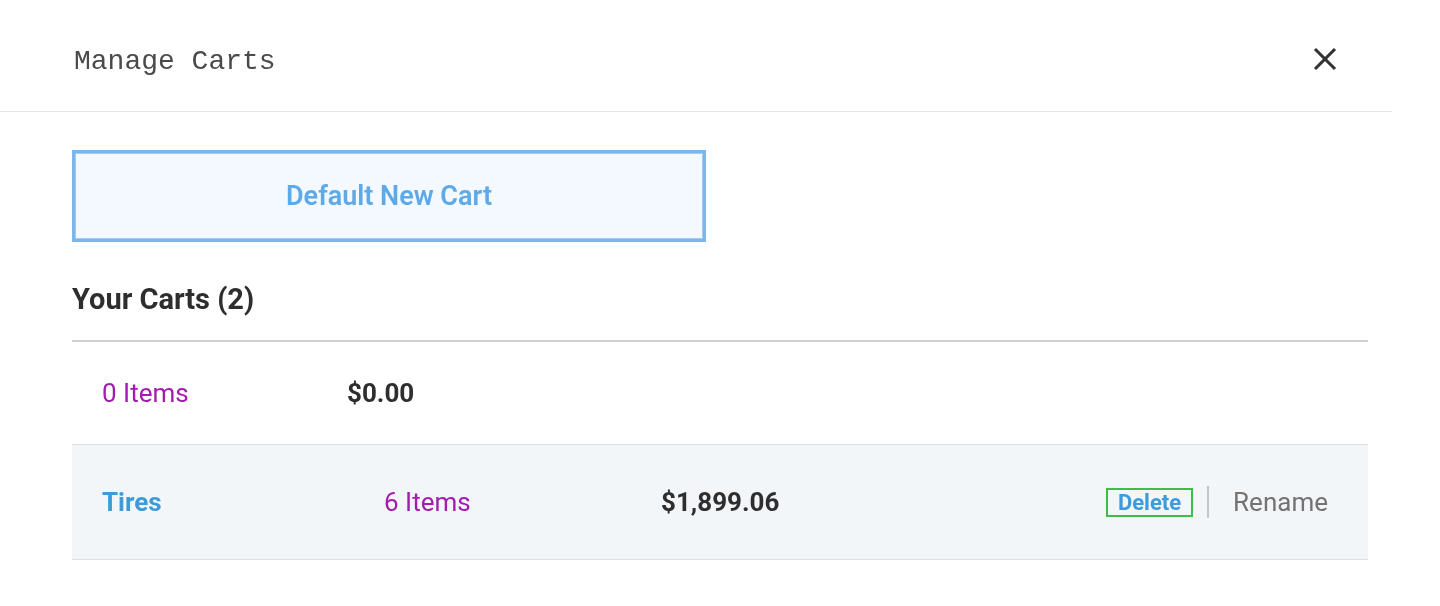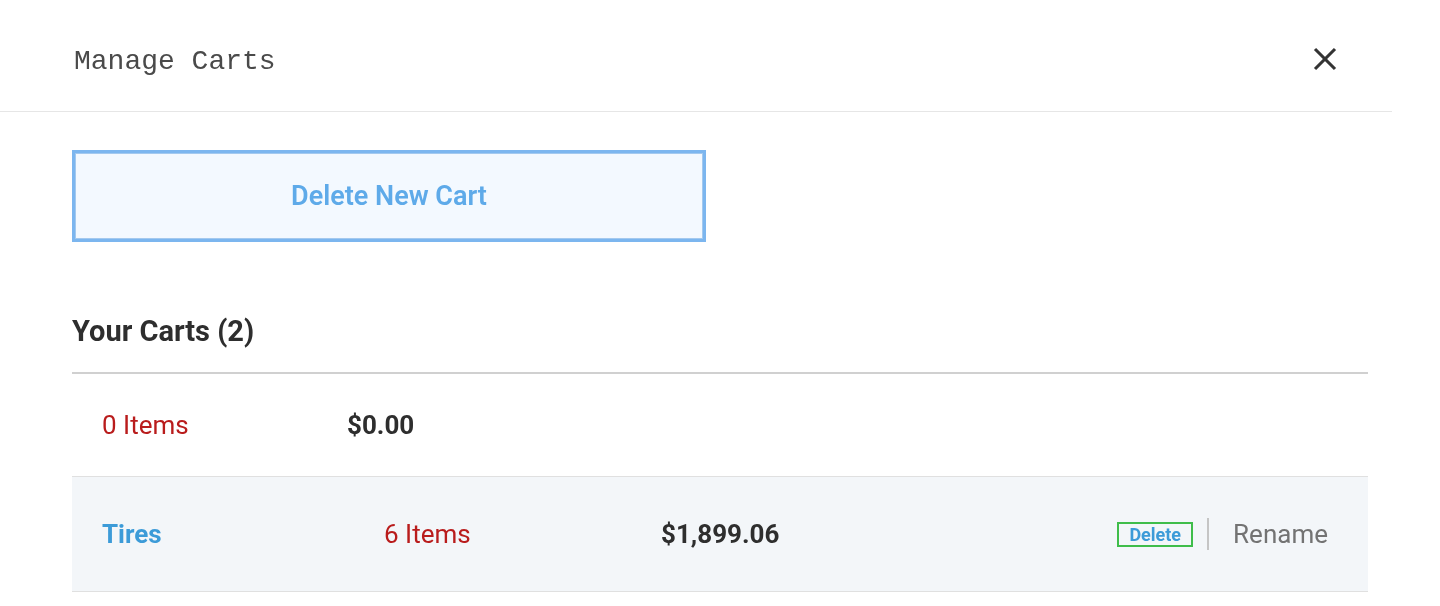--- a/index.html
+++ b/index.html
@@ -63,21 +63,21 @@
     }
     .create-button-inner {
       border: 1px solid #a3c9ef;
       position: absolute;
       top: 0; left: 0; right: 0; bottom: 0;
       display: flex;
       align-items: center;
       justify-content: center;
     }
     .subheading {
-      margin-top: 72px;
+      margin-top: 40px;
       font-size: 29px;
       font-weight: 700;
       color: #2e2e2e;
       padding-bottom: 24px;
       border-bottom: 2px solid #d0d0d0;
     }
     .carts-table {
       width: 100%;
     }
     .cart-row {
@@ -93,35 +93,35 @@
     .col-name {
       width: 250px;
       font-size: 26px;
       font-weight: 700;
       color: #3c9bd8;
     }
     .col-items {
       width: 245px;
       font-size: 26px;
       font-weight: 400;
-      color: #b91c1c;
+      color: #a21caf;
     }
     .col-price {
       flex: 1;
       font-size: 26px;
       font-weight: 700;
       color: #2e2e2e;
     }
     .col-actions {
       display: flex;
       align-items: center;
       gap: 14px;
     }
     .action-delete {
-      font-size: 18px;
+      font-size: 22px;
       font-weight: 700;
       color: #3c9bd8;
       border: 2px solid #3fbd4b;
       padding: 0 10px;
       cursor: pointer;
     }
     .action-sep {
       width: 2px;
       height: 32px;
       background: #c5c5c5;
@@ -144,21 +144,21 @@
     <div class="close">
       <svg viewBox="0 0 24 24" fill="none">
         <line x1="4" y1="4" x2="20" y2="20"></line>
         <line x1="20" y1="4" x2="4" y2="20"></line>
       </svg>
     </div>
   </div>
 
   <div class="body">
     <div class="create-button">
-      <div class="create-button-inner">Delete New Cart</div>
+      <div class="create-button-inner">Default New Cart</div>
     </div>
 
     <div class="subheading">Your Carts (2)</div>
 
     <div class="carts-table">
       <div class="cart-row">
         <div class="col-items">0 Items</div>
         <div class="col-price">$0.00</div>
         <div class="col-actions"></div>
       </div>

